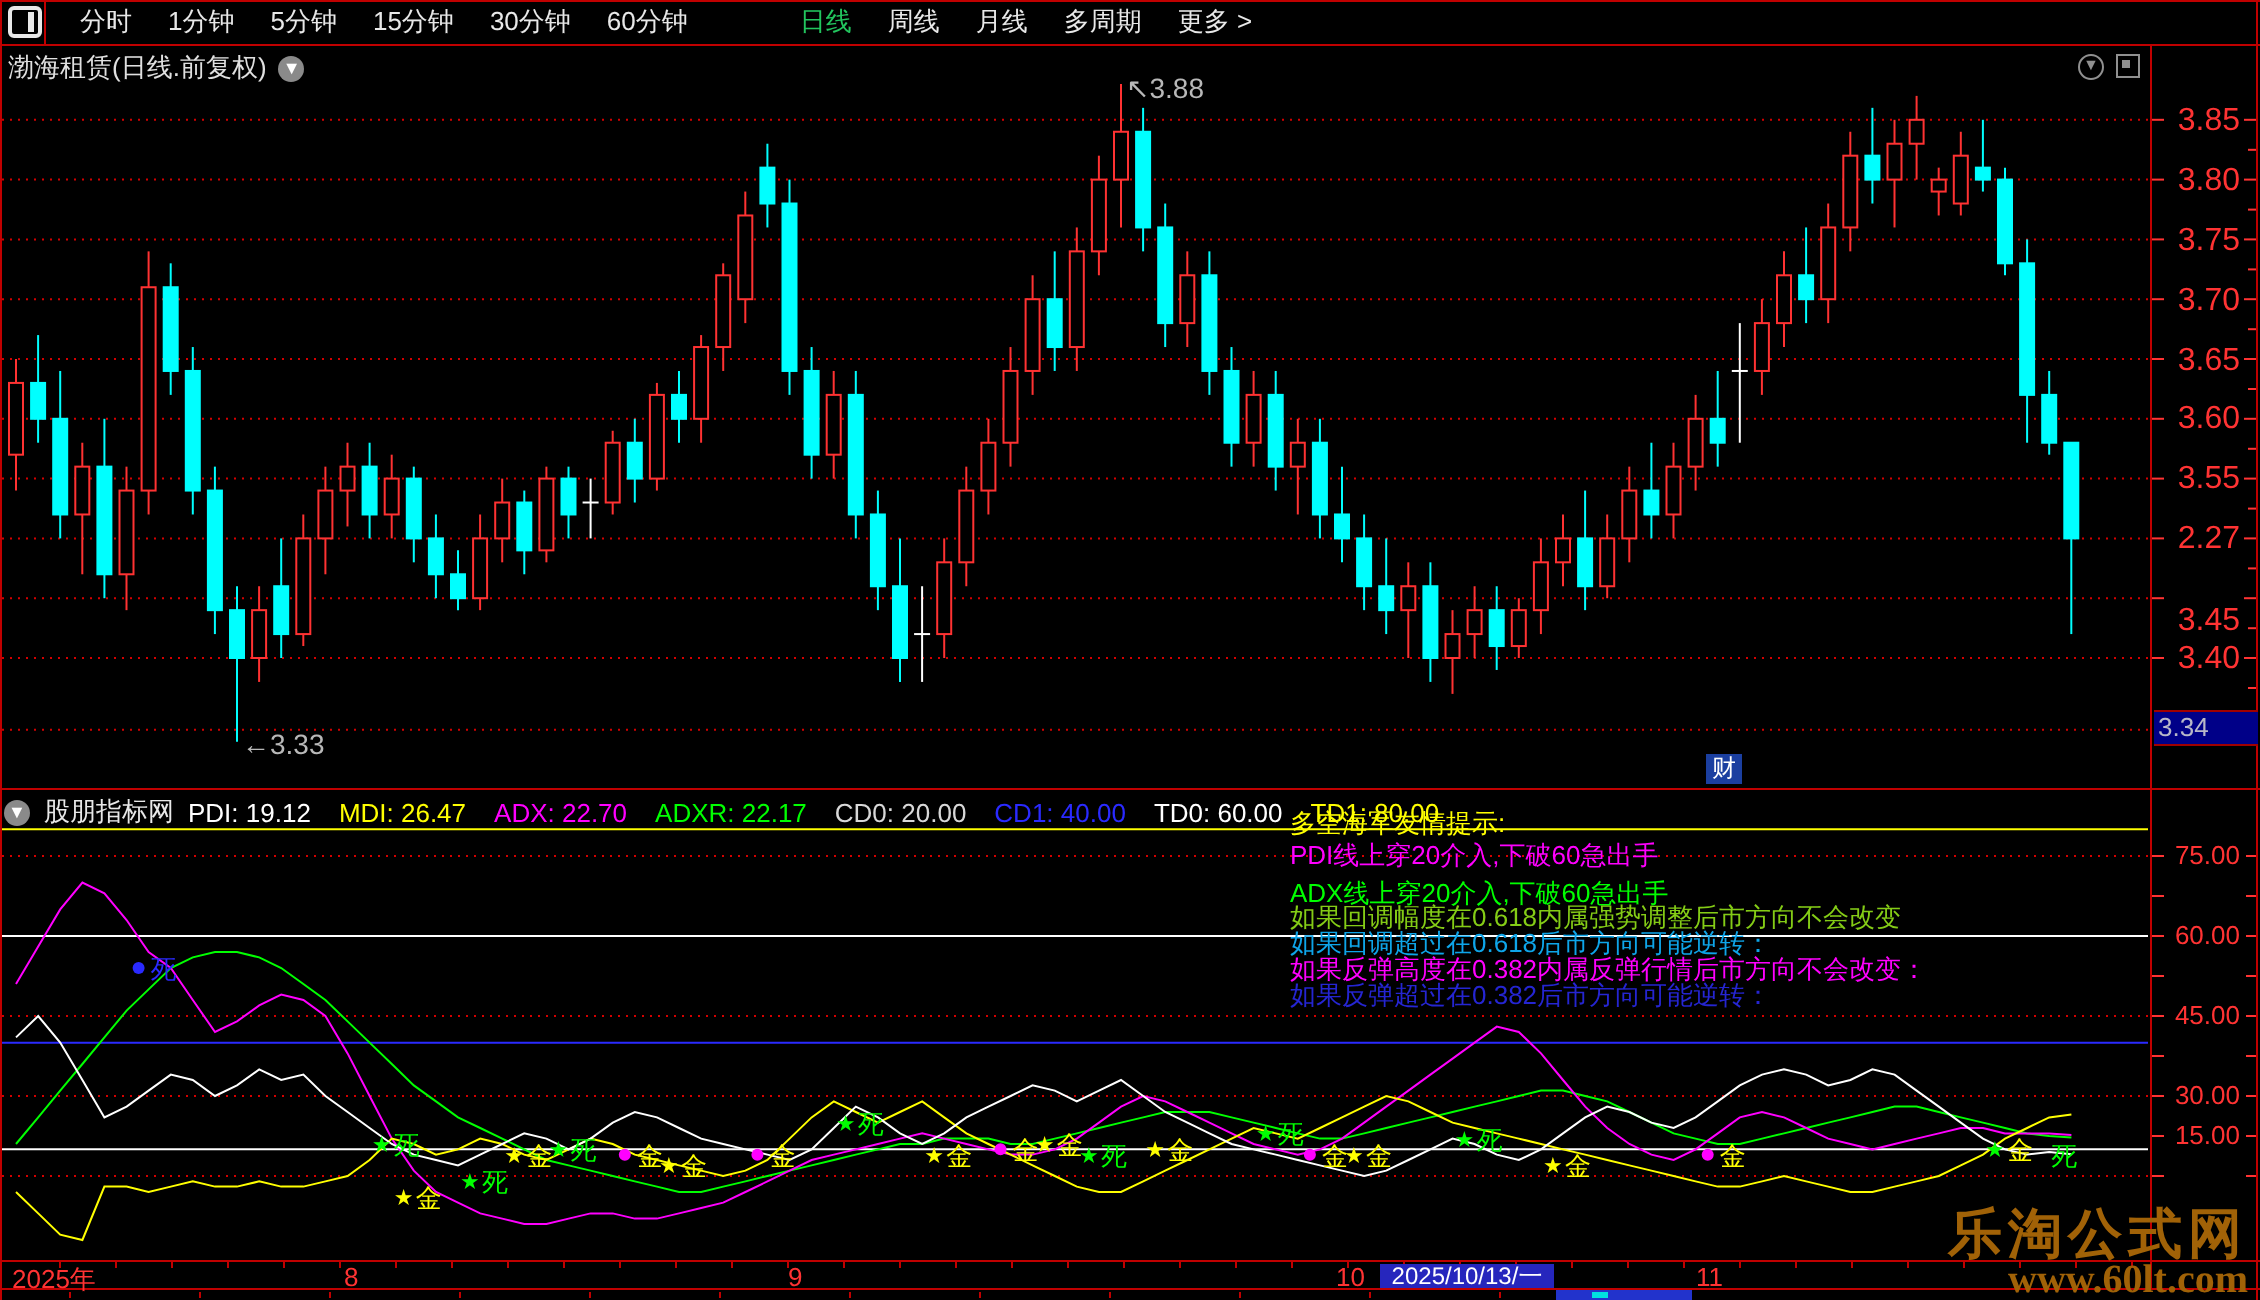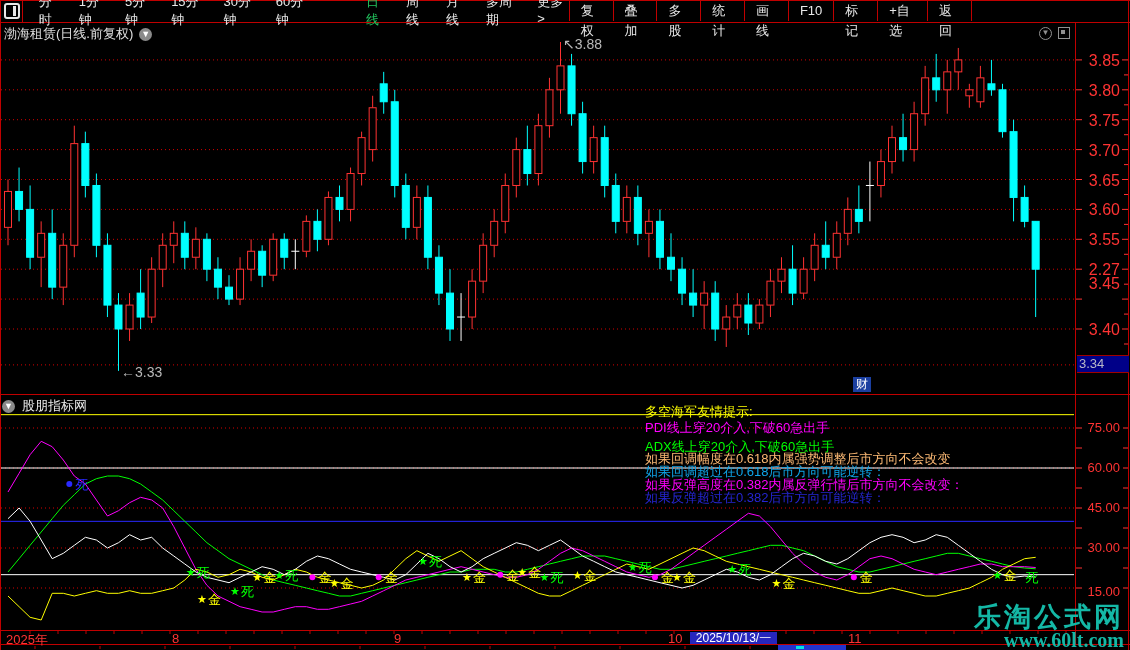--- a/index.html
+++ b/index.html
@@ -42,21 +42,21 @@
   
   .note{position:absolute;left:645px;font-size:13px;z-index:2;}
   
   .x-label{position:absolute;top:631px;color:#ff3333;font-size:13px;z-index:2;}
   #date-box{position:absolute;top:632px;height:12px;background:#2626bd;color:#fff;font-size:12px;
             line-height:12px;text-align:center;z-index:2;}
   
   #mini-row-box{position:absolute;left:778px;top:645px;width:68px;height:5px;background:#2233cc;z-index:2;}
   #mini-row-box span{position:absolute;left:18px;top:1px;width:8px;height:3px;background:#00e0e0;}
   
-  #watermark{right:6px;bottom:0px;text-align:right;color:#14b8a6;z-index:4;margin-top:13px;}
+  #watermark{right:6px;bottom:0px;text-align:right;color:#a16207;z-index:4;margin-top:13px;}
   #wm1{font-size:27px;font-weight:bold;letter-spacing:3px;line-height:26px;}
   #wm2{font-size:20px;font-weight:bold;font-family:"Liberation Serif","DejaVu Serif",serif;line-height:20px;}
 </style>
 </head>
 <body>
 
 <div id="app">
   <svg id="gfx" width="1130" height="650">
       <line x1="1" y1="59.89999999999989" x2="1074" y2="59.89999999999989" stroke="#d40000" stroke-width="1" stroke-dasharray="1 3"></line>
       <line x1="1" y1="89.80000000000005" x2="1074" y2="89.80000000000005" stroke="#d40000" stroke-width="1" stroke-dasharray="1 3"></line>
@@ -482,31 +482,20 @@
         <span class="tb-item">15分钟</span>
         <span class="tb-item">30分钟</span>
         <span class="tb-item">60分钟</span>
         <span class="tb-item active">日线</span>
         <span class="tb-item">周线</span>
         <span class="tb-item">月线</span>
         <span class="tb-item">多周期</span>
         <span class="tb-item">更多 &gt;</span>
       </div>
     <div id="tb-spacer"></div>
-    <div id="tb-right">
-        <span class="tb-btn">复权</span>
-        <span class="tb-btn">叠加</span>
-        <span class="tb-btn">多股</span>
-        <span class="tb-btn">统计</span>
-        <span class="tb-btn">画线</span>
-        <span class="tb-btn">F10</span>
-        <span class="tb-btn">标记</span>
-        <span class="tb-btn">+自选</span>
-        <span class="tb-btn">返回</span>
-      </div>
   </div>
 
   <div class="txt" id="title-bar">
     <span>渤海租赁(日线.前复权)</span>
     <span class="chev">▼</span>
   </div>
 
   <div class="txt" id="corner-icons">
     <span class="ci-chev">▼</span>
     <span class="ci-sq"></span>
@@ -514,54 +503,64 @@
 
   <div id="price-axis">
       <div class="pr-label" style="top: 51.9px;">3.85</div>
       <div class="pr-label" style="top: 81.8px;">3.80</div>
       <div class="pr-label" style="top: 111.7px;">3.75</div>
       <div class="pr-label" style="top: 141.6px;">3.70</div>
       <div class="pr-label" style="top: 171.5px;">3.65</div>
       <div class="pr-label" style="top: 201.4px; text-align: center;">3.60</div>
       <div class="pr-label" style="top: 231.3px;">3.55</div>
       <div class="pr-label" style="top: 261.2px;">2.27</div>
-      <div class="pr-label" style="top: 275px;">3.45</div>
+      <div class="pr-label" style="top: 302px;">3.45</div>
       <div class="pr-label" style="top: 321px;">3.40</div>
     </div>
   <div id="last-price" style="top:355px;">3.34</div>
 
   <div class="txt anno" style="left:563px;top:36px;">
     <span>↖</span><span>3.88</span>
   </div>
   <div class="txt anno" style="left:121px;top:364px;">
     <span>←</span><span>3.33</span>
   </div>
   <div class="txt" id="event-badge">财</div>
 
   <div class="txt" id="ind-header">
     <span class="chev">▼</span>
     <span id="ind-name">股朋指标网</span>
+    <span id="ind-fields" style="display:flex;gap:14px;">
+        <span class="ind-field" style="color: rgb(255, 255, 255);">PDI: 19.12</span>
+        <span class="ind-field" style="color: rgb(255, 255, 0);">MDI: 26.47</span>
+        <span class="ind-field" style="color: rgb(255, 0, 255);">ADX: 22.70</span>
+        <span class="ind-field" style="color: rgb(0, 255, 0);">ADXR: 22.17</span>
+        <span class="ind-field" style="color: rgb(216, 216, 216);">CD0: 20.00</span>
+        <span class="ind-field" style="color: rgb(42, 42, 255);">CD1: 40.00</span>
+        <span class="ind-field" style="color: rgb(255, 255, 255);">TD0: 60.00</span>
+        <span class="ind-field" style="color: rgb(255, 255, 0);">TD1: 80.00</span>
+      </span>
   </div>
 
   <div id="ind-notes">
       <div class="note" style="top: 403px; color: rgb(255, 255, 0); text-align: center;">多空海军友情提示:</div>
       <div class="note" style="top: 419px; color: rgb(255, 0, 255);">PDI线上穿20介入,下破60急出手</div>
       <div class="note" style="top: 438px; color: rgb(0, 255, 0);">ADX线上穿20介入,下破60急出手</div>
-      <div class="note" style="top: 450px; color: #fdba74;">如果回调幅度在0.618内属强势调整后市方向不会改变</div>
+      <div class="note" style="top: 450px; color: #84cc16;">如果回调幅度在0.618内属强势调整后市方向不会改变</div>
       <div class="note" style="top: 463px; color: #0ea5e9;">如果回调超过在0.618后市方向可能逆转：</div>
       <div class="note" style="top: 476px; color: rgb(255, 0, 255);">如果反弹高度在0.382内属反弹行情后市方向不会改变：</div>
       <div class="note" style="top: 489px; color: rgb(37, 37, 210);">如果反弹超过在0.382后市方向可能逆转：</div>
     </div>
 
   <div id="ind-axis">
       <div class="ind-label" style="top: 420px;">75.00</div>
       <div class="ind-label" style="top: 460px;">60.00</div>
       <div class="ind-label" style="top: 500px;">45.00</div>
       <div class="ind-label" style="top: 540px;">30.00</div>
-      <div class="ind-label" style="top: 584px;">15.00</div>
+      <div class="ind-label" style="top: 560px;">15.00</div>
     </div>
 
   <div id="x-axis">
       <div class="x-label" style="left: 6px;">2025年</div>
       <div class="x-label" style="left: 172px;">8</div>
       <div class="x-label" style="left: 394px;">9</div>
       <div class="x-label" style="left: 668px;">10</div>
       <div class="x-label" style="left: 848px;">11</div>
     </div>
   <div id="date-box" style="left: 690px; width: 87px;">2025/10/13/一</div>

